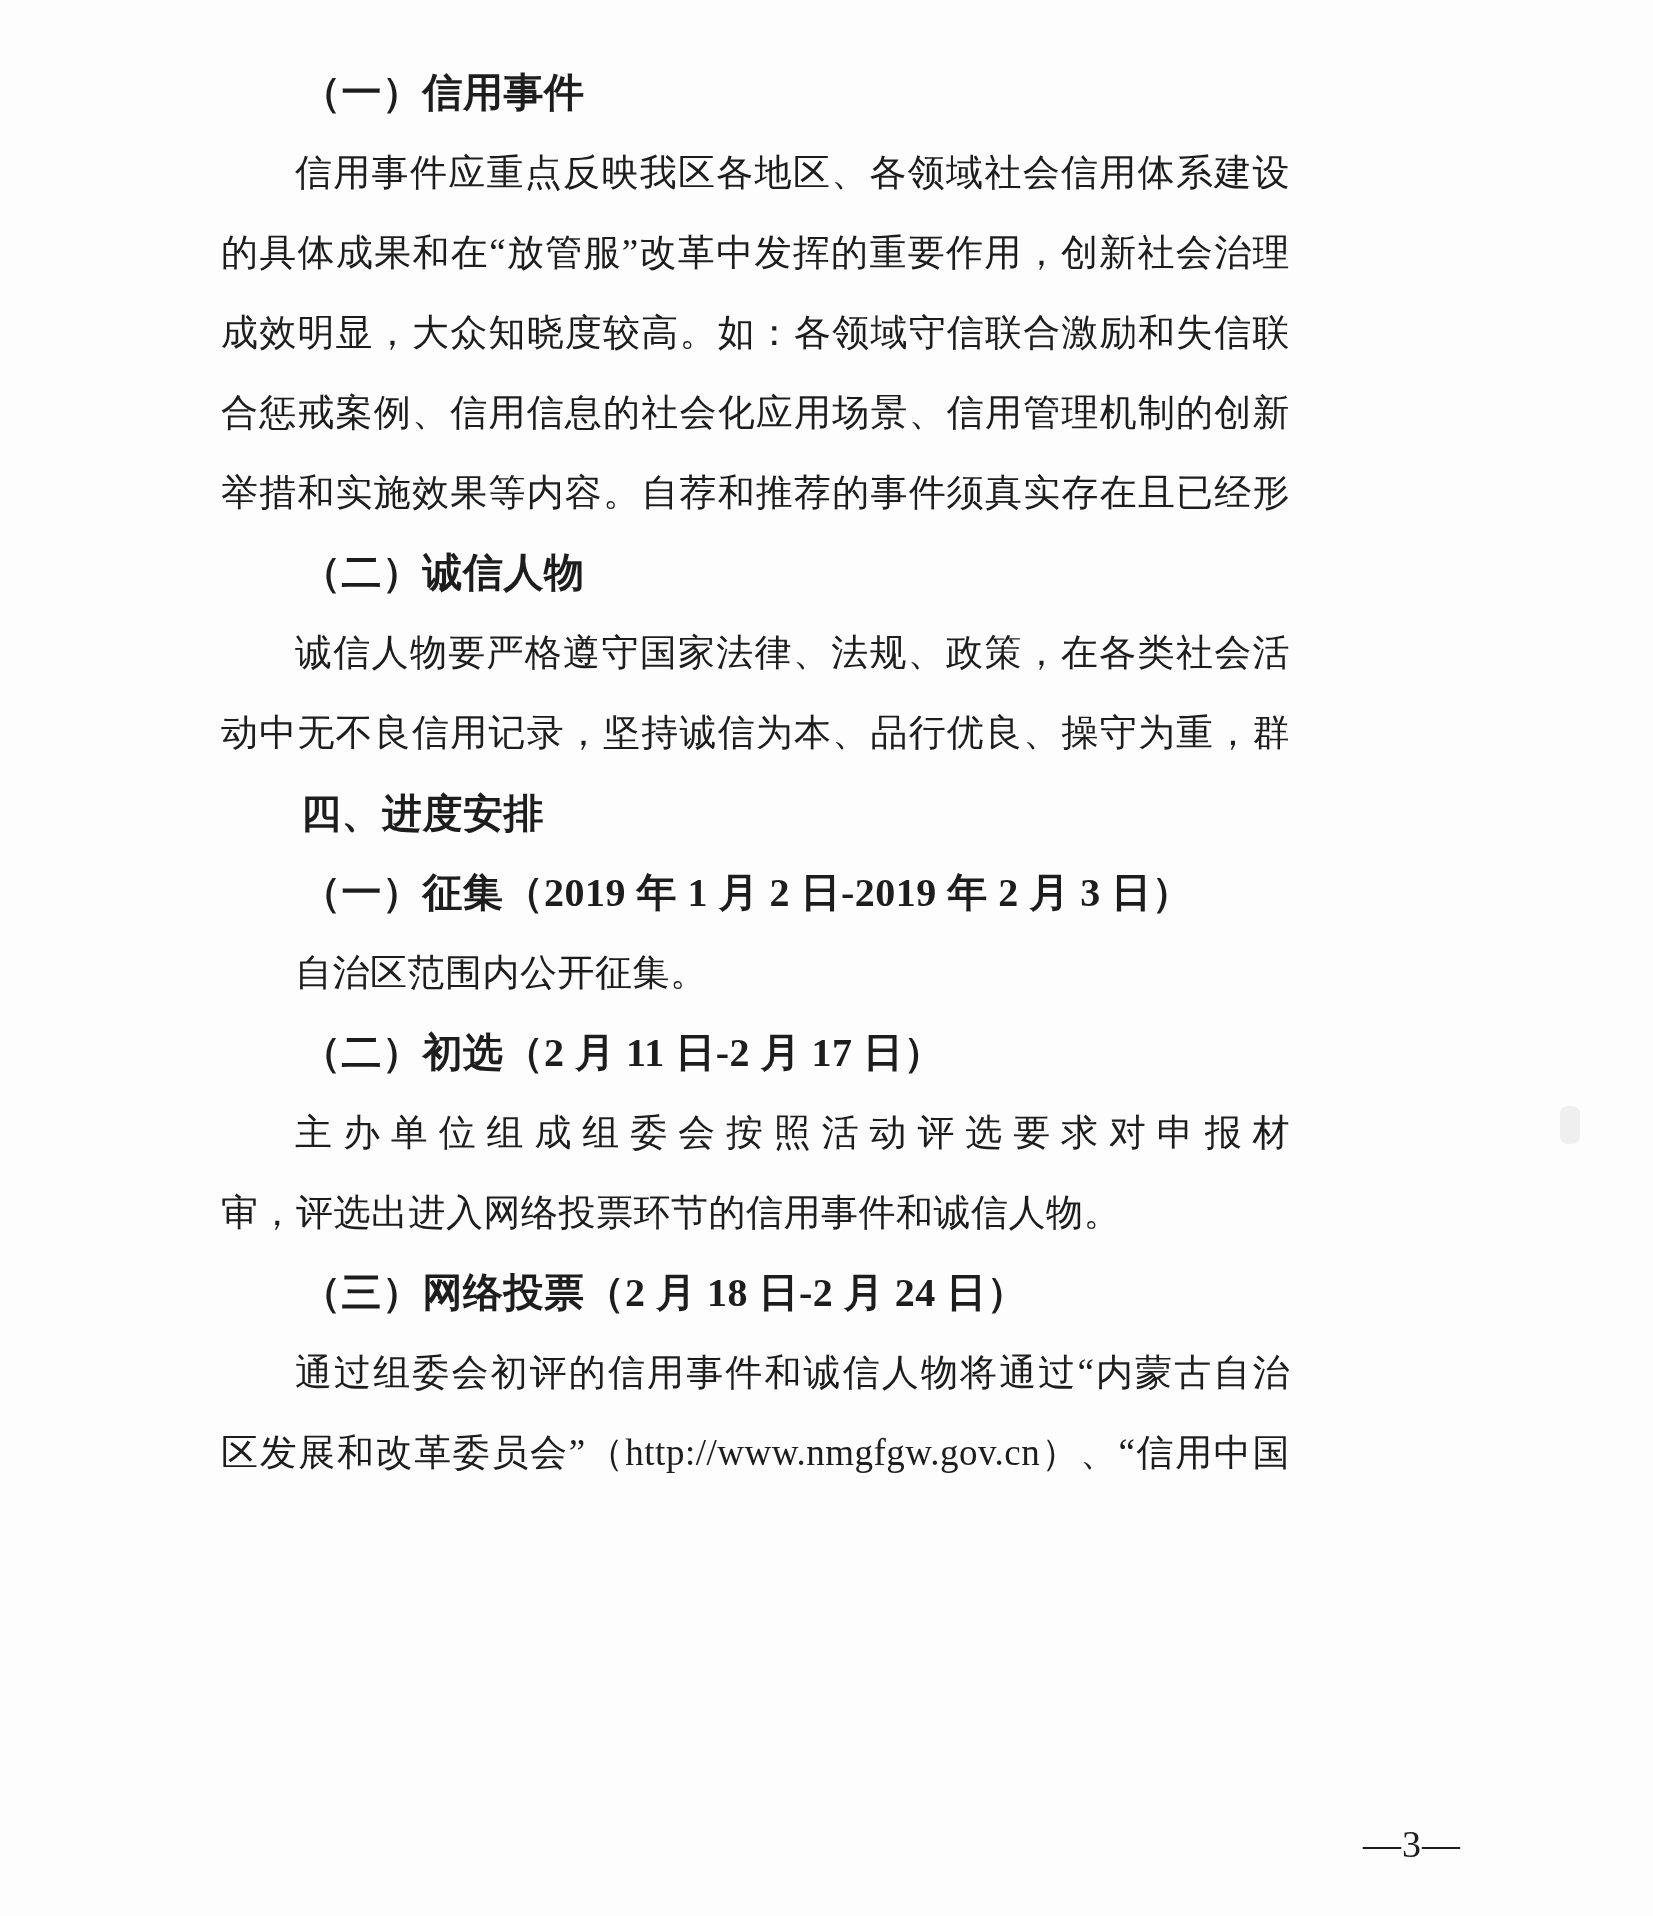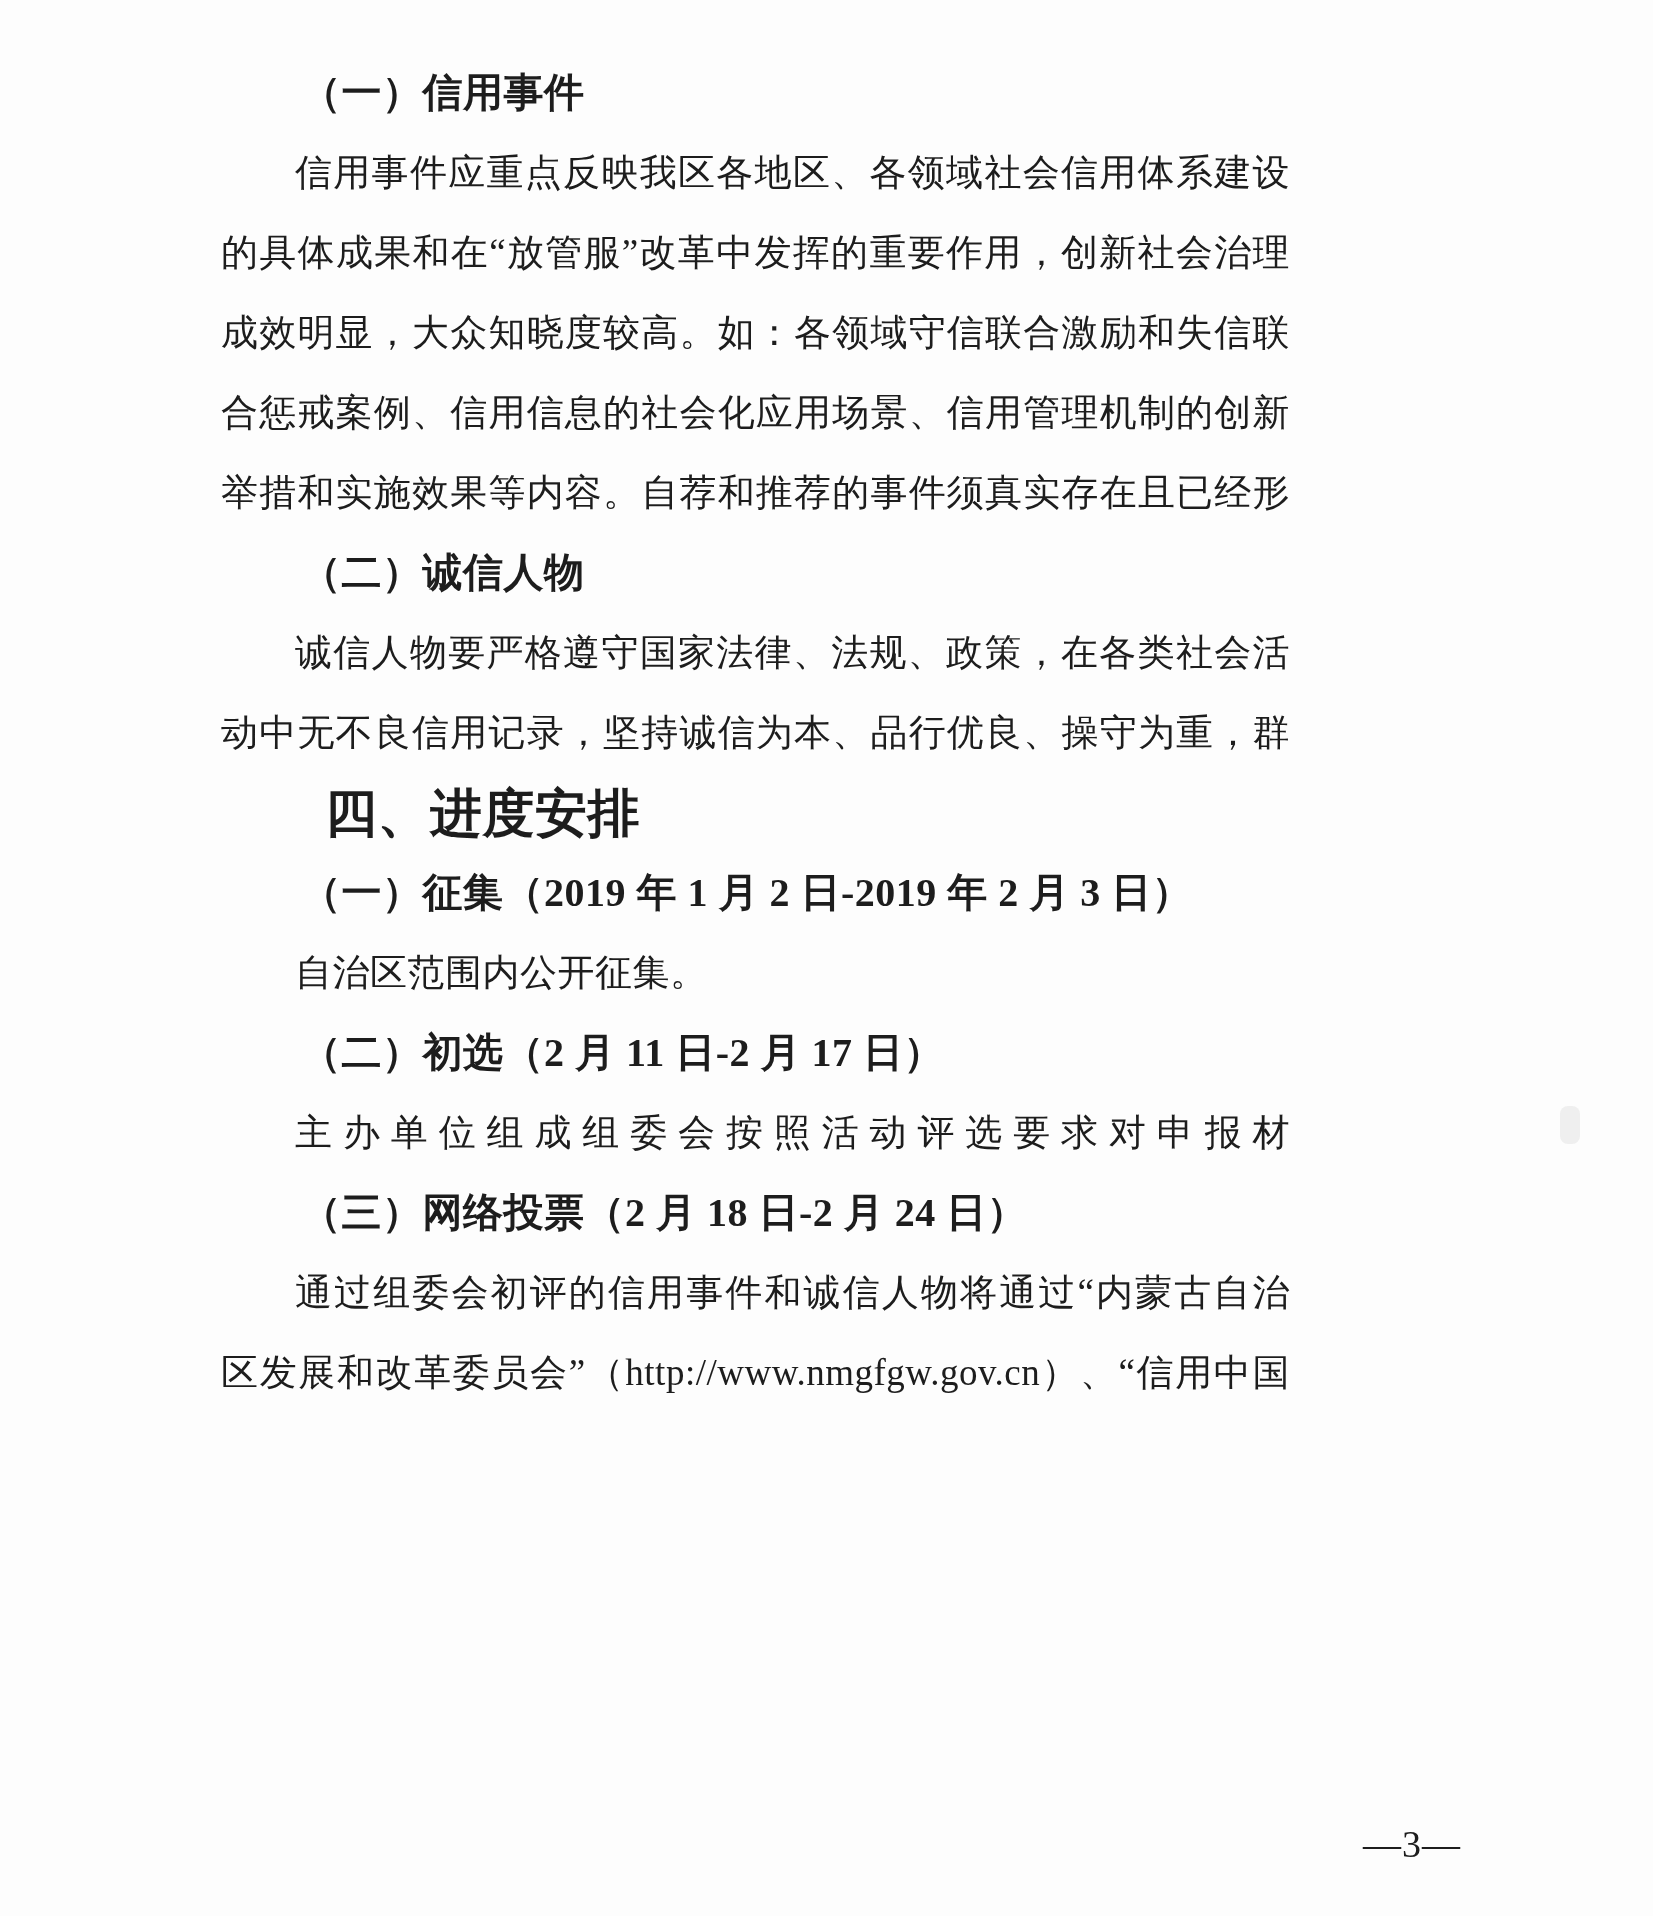--- a/index.html
+++ b/index.html
@@ -35,21 +35,21 @@
     text-align-last: justify;
   }
   .line.indent { text-indent: 2em; }
   .heading-kai {
     font-weight: bold;
     font-size: 40px;
     font-family: "Liberation Serif", "DejaVu Serif", serif;
   }
   .heading-hei {
     font-weight: bold;
-    font-size: 52px;
+    font-size: 40px;
     font-family: "Liberation Sans", "DejaVu Sans", sans-serif;
   }
   .page-number {
     position: absolute;
     top: 1802px;
     right: 196px;
     height: 60px;
     line-height: 60px;
     font-size: 38px;
     letter-spacing: 1px;
@@ -77,19 +77,20 @@
       <div class="line body fill">合惩戒案例、信用信息的社会化应用场景、信用管理机制的创新</div>
       <div class="line body fill">举措和实施效果等内容。自荐和推荐的事件须真实存在且已经形</div>
       <div class="line heading-kai indent">（二）诚信人物</div>
       <div class="line body indent fill">诚信人物要严格遵守国家法律、法规、政策，在各类社会活</div>
       <div class="line body fill">动中无不良信用记录，坚持诚信为本、品行优良、操守为重，群</div>
       <div class="line heading-hei indent">四、进度安排</div>
       <div class="line heading-kai indent">（一）征集（2019 年 1 月 2 日-2019 年 2 月 3 日）</div>
       <div class="line body indent">自治区范围内公开征集。</div>
       <div class="line heading-kai indent">（二）初选（2 月 11 日-2 月 17 日）</div>
       <div class="line body indent fill">主办单位组成组委会按照活动评选要求对申报材</div>
+      <div class="line body">审，评选出进入网络投票环节的信用事件和诚信人物。</div>
       <div class="line heading-kai indent">（三）网络投票（2 月 18 日-2 月 24 日）</div>
       <div class="line body indent fill">通过组委会初评的信用事件和诚信人物将通过“内蒙古自治</div>
       <div class="line body fill">区发展和改革委员会”（http://www.nmgfgw.gov.cn）、“信用中国</div>
     </div>
   <div class="scan-artifact"></div>
   <div class="page-number">—3—</div>
 </div>
 
 </body></html>

